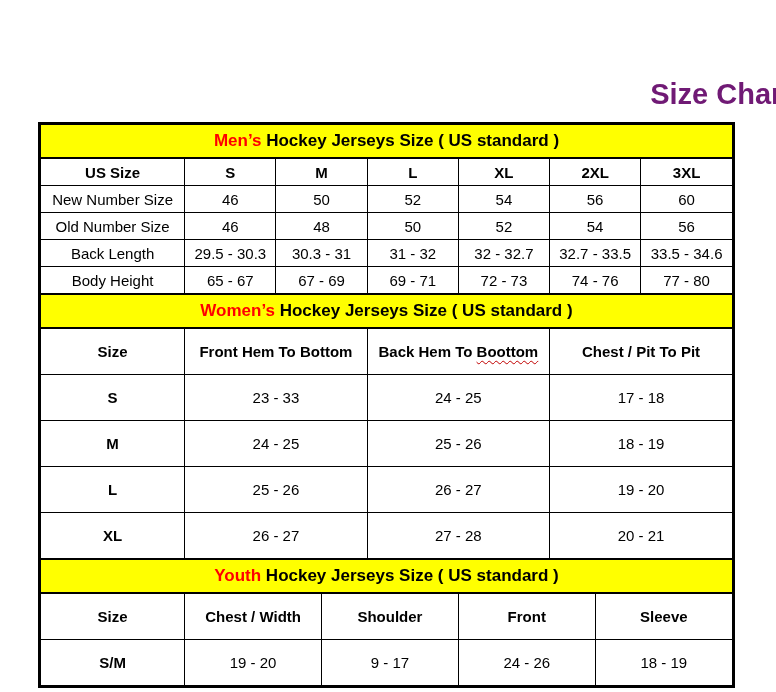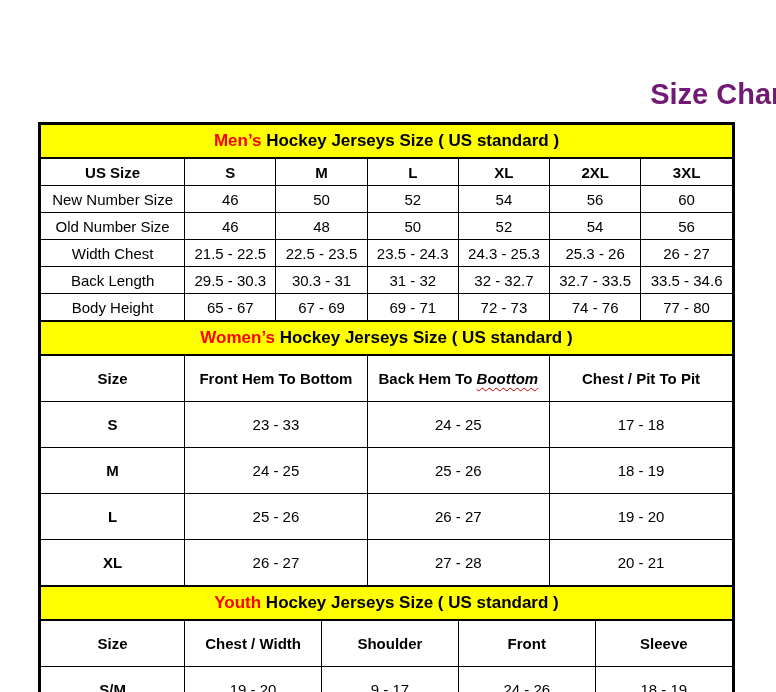--- a/index.html
+++ b/index.html
@@ -62,21 +62,20 @@
   tbody tr:last-child td { border-bottom: none; margin-top: 40px; }
   th:first-child, td:first-child { border-left: none; }
   th:last-child, td:last-child { border-right: none; }
   .bold-first tbody td:first-child { font-weight: bold; }
   .squiggle {
     text-decoration: underline;
     text-decoration-style: wavy;
     text-decoration-color: #c00000;
     text-decoration-thickness: 1px;
     text-underline-offset: 3px;
-    font-style: italic;
   }
 </style>
 </head>
 <body>
 
 <h1 class="page-title">Size Chart</h1>
 
 <div class="chart-wrap">
 
   <section class="section">
@@ -113,29 +112,20 @@
             <td>60</td>
           </tr>
           <tr>
             <td>Old Number Size</td>
             <td>46</td>
             <td>48</td>
             <td>50</td>
             <td>52</td>
             <td>54</td>
             <td>56</td>
-          </tr>
-          <tr>
-            <td>Width Chest</td>
-            <td>21.5 - 22.5</td>
-            <td>22.5 - 23.5</td>
-            <td>23.5 - 24.3</td>
-            <td>24.3 - 25.3</td>
-            <td>25.3 - 26</td>
-            <td>26 - 27</td>
           </tr>
           <tr>
             <td>Back Length</td>
             <td>29.5 - 30.3</td>
             <td>30.3 - 31</td>
             <td>31 - 32</td>
             <td>32 - 32.7</td>
             <td>32.7 - 33.5</td>
             <td>33.5 - 34.6</td>
           </tr>

